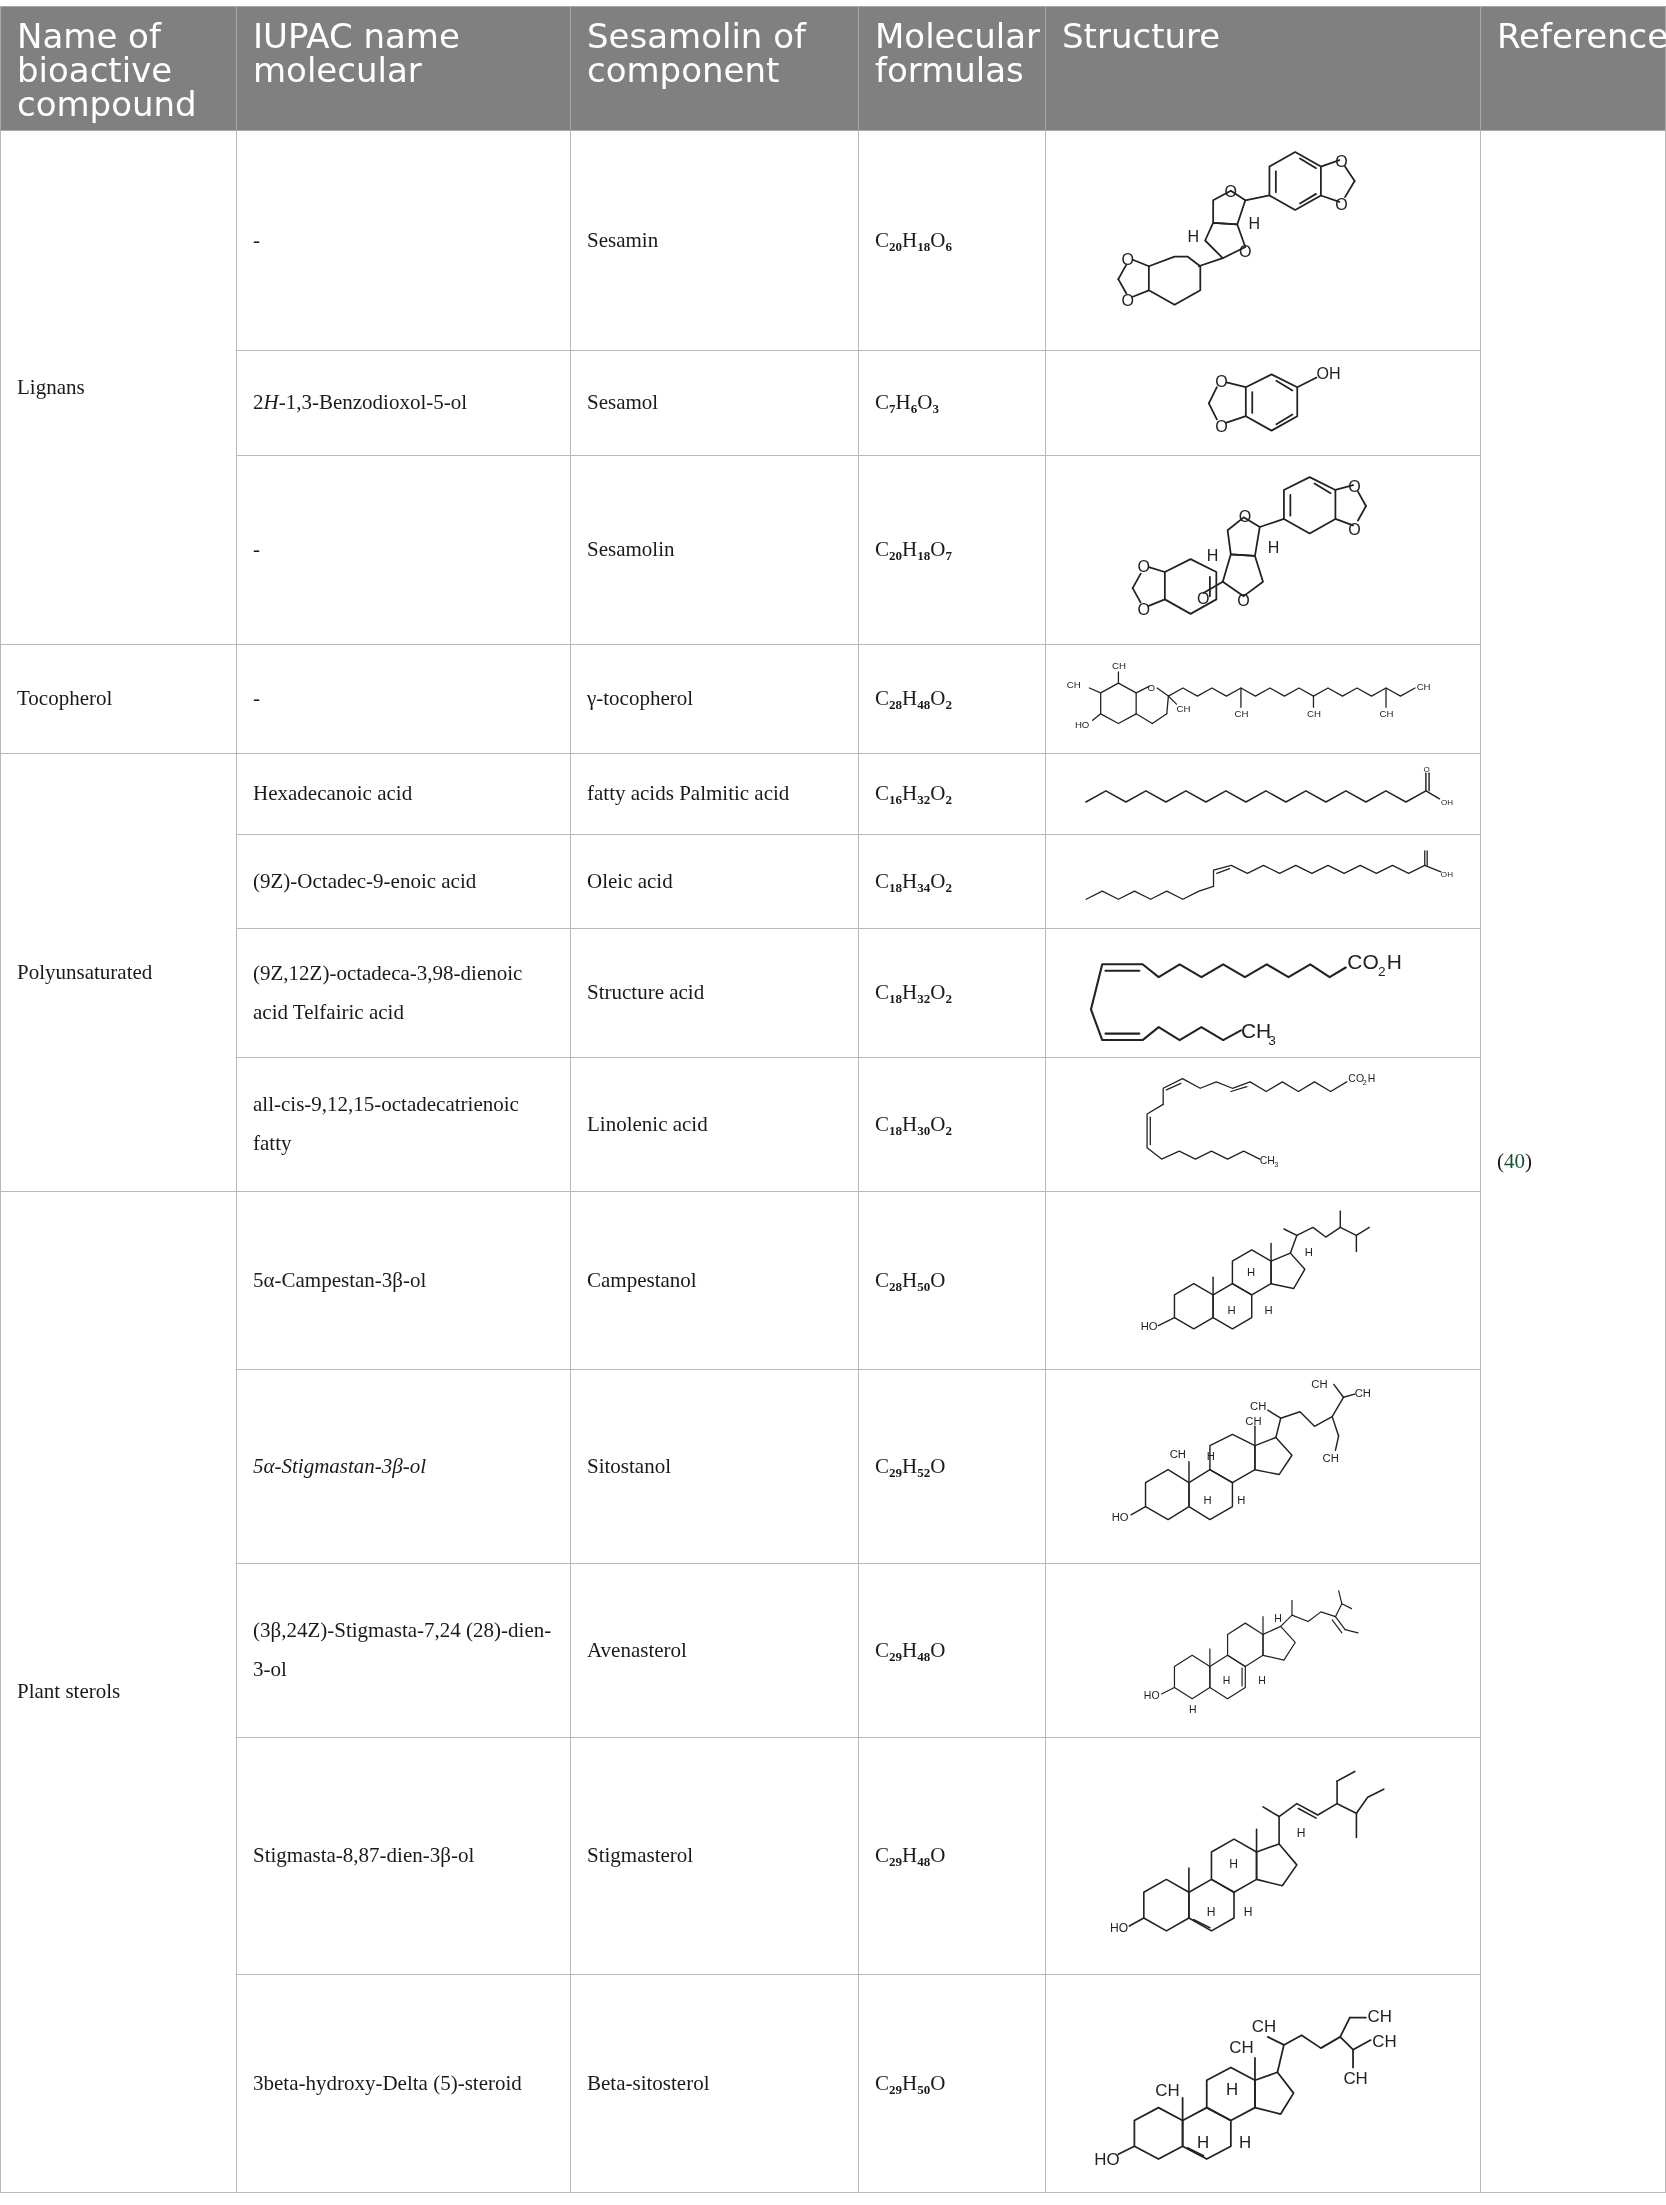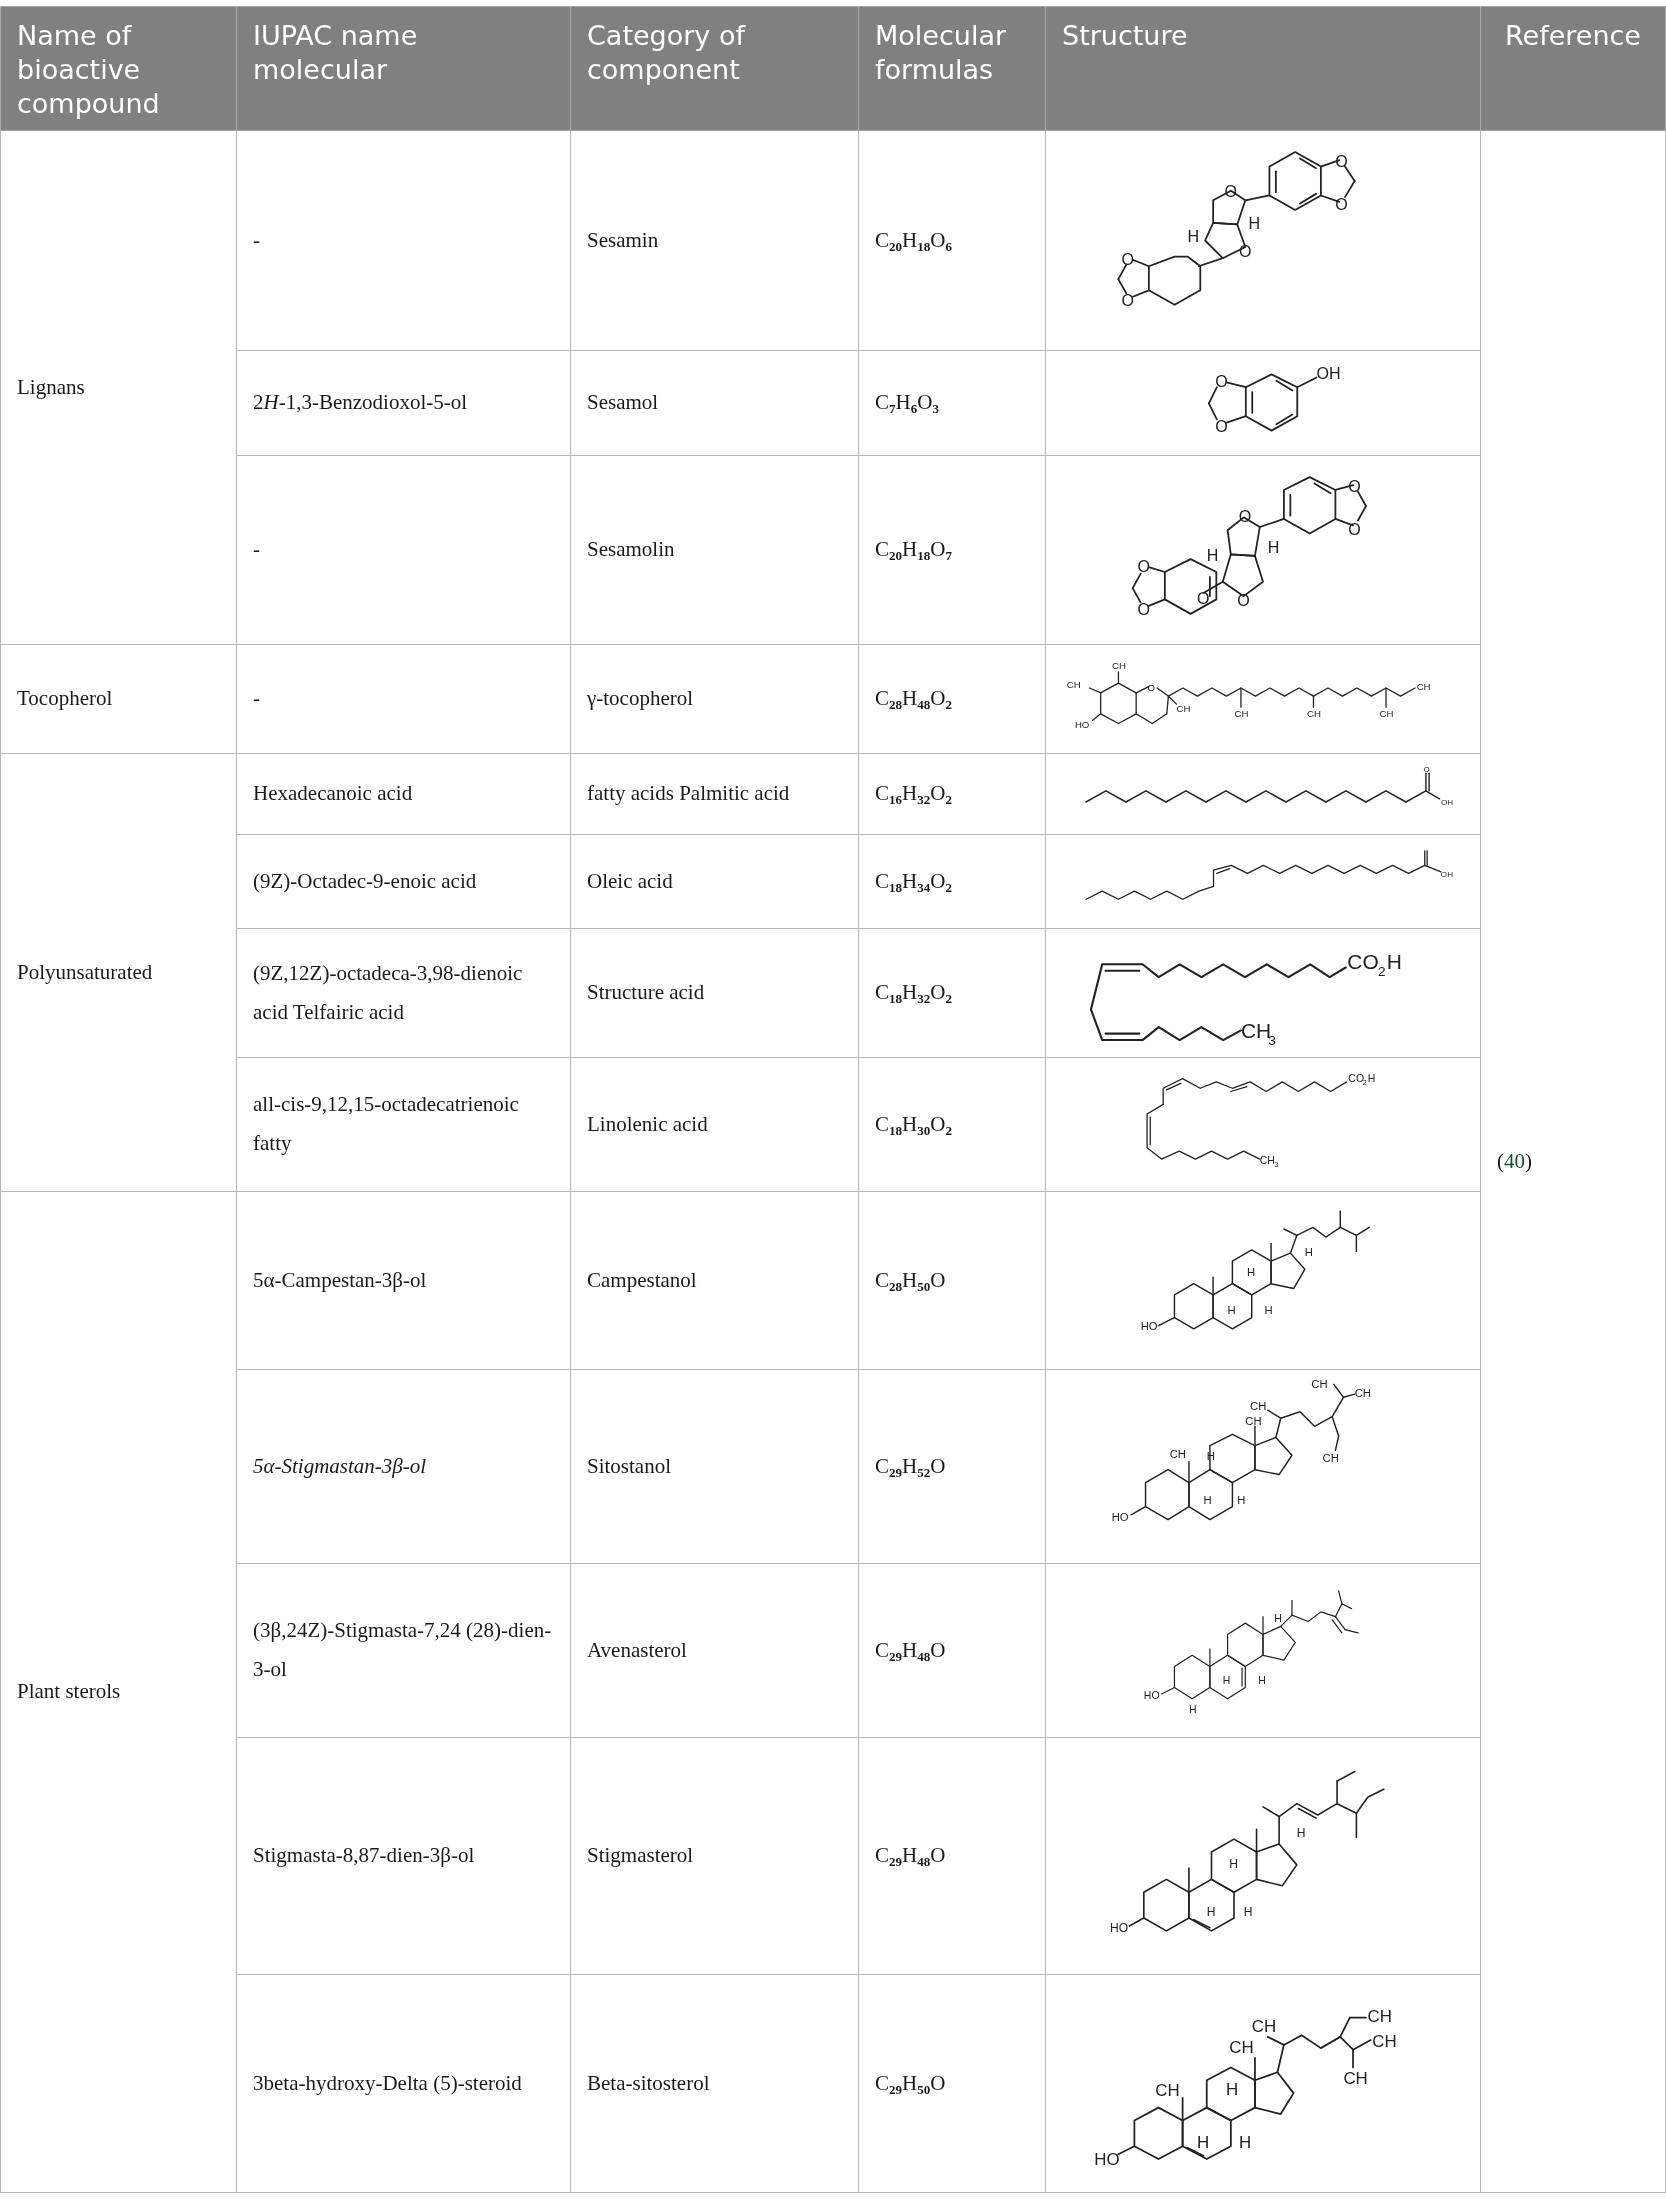--- a/index.html
+++ b/index.html
@@ -17,21 +17,21 @@
     border: 1.6px solid #b8b8b8;
     vertical-align: middle;
     padding: 0 16px;
     text-align: left;
   }
   table.bio thead th {
     background: #7f807f;
     color: #ffffff;
     font-family: "DejaVu Sans", "Liberation Sans", sans-serif;
     font-weight: normal;
-    font-size: 27px;
+    font-size: 34px;
     line-height: 34px;
     vertical-align: top;
     padding: 11.3px 16px 8px 16px;
     height: 103px;
     border-color: #a9a9a9;
   }
   table.bio thead th.ref-head { text-align: center; }
   td.group { vertical-align: middle; }
   td.iupac, td.cat, td.formula { line-height: 39px; }
   td.structure { padding: 0; text-align: center; }
@@ -52,21 +52,21 @@
     <col style="width:334px">
     <col style="width:288px">
     <col style="width:187px">
     <col style="width:435px">
     <col style="width:185px">
   </colgroup>
   <thead>
     <tr>
       <th>Name of bioactive compound</th>
       <th>IUPAC name molecular</th>
-      <th>Category of component</th>
+      <th>Sesamolin of component</th>
       <th>Molecular formulas</th>
       <th>Structure</th>
       <th class="ref-head">Reference</th>
     </tr>
   </thead>
   <tbody>
 
     <tr style="height:220px">
       <td class="group" rowspan="3">Lignans</td>
       <td class="iupac">-</td>

